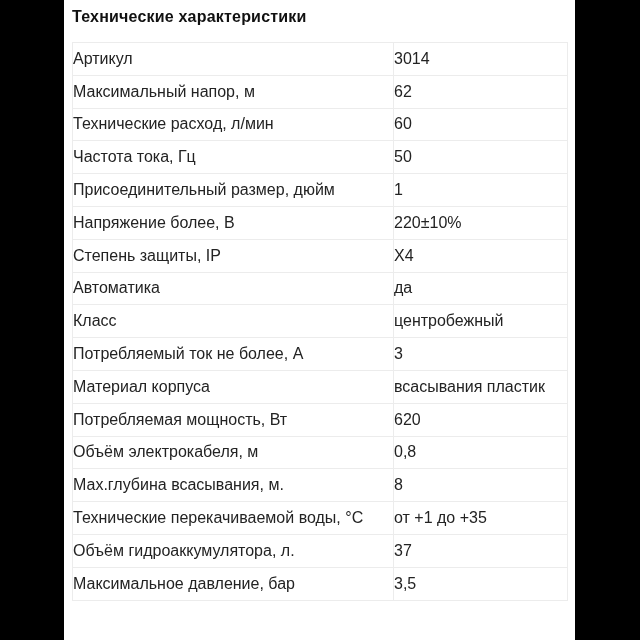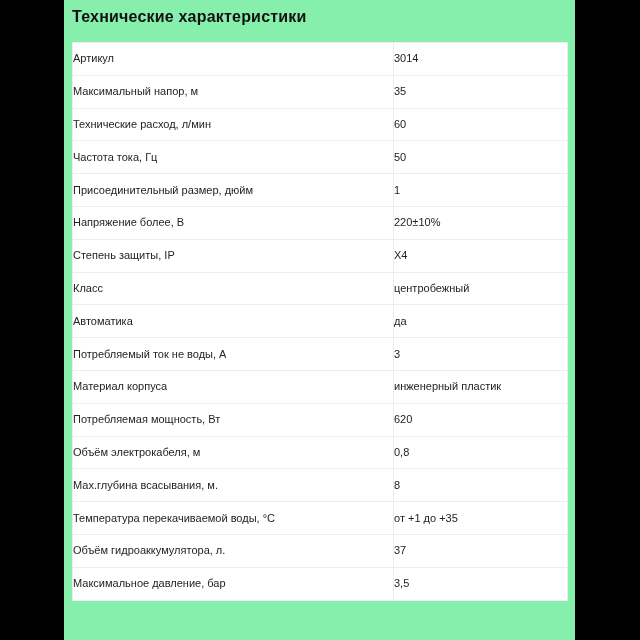--- a/index.html
+++ b/index.html
@@ -21,21 +21,21 @@
     background: #000000;
   }
   .letterbox.left  { left: 0; width: 64px; }
   .letterbox.right { right: 0; width: 65px; }
   .content {
     position: absolute;
     left: 64px;
     top: 0;
     width: 511px;
     height: 640px;
-    background: #86efac;
+    background: #ffffff;
     box-sizing: border-box;
   }
   .page-title {
     margin: 0;
     padding: 7px 0 0 8px;
     font-size: 16px;
     line-height: 20px;
     font-weight: bold;
     color: #111111;
     letter-spacing: 0.2px;
@@ -45,21 +45,21 @@
     margin: 15px 0 0 8px;
     width: 496px;
     table-layout: fixed;
     background: #ffffff;
   }
   table.spec-table td {
     border: 1px solid #ececec;
     height: 31.8px;
     padding: 0;
     vertical-align: middle;
-    font-size: 11px;
+    font-size: 16px;
     color: #232323;
     line-height: 1;
     white-space: nowrap;
     overflow: hidden;
   }
   td.spec-label {
     width: 320px;
     padding-left: 13px;
   }
   td.spec-value {
@@ -76,21 +76,21 @@
   <h2 class="page-title">Технические характеристики</h2>
 
   <table class="spec-table">
     <tbody>
       <tr>
         <td class="spec-label">Артикул</td>
         <td class="spec-value">3014</td>
       </tr>
       <tr>
         <td class="spec-label">Максимальный напор, м</td>
-        <td class="spec-value">35</td>
+        <td class="spec-value">62</td>
       </tr>
       <tr>
         <td class="spec-label">Технические расход, л/мин</td>
         <td class="spec-value">60</td>
       </tr>
       <tr>
         <td class="spec-label">Частота тока, Гц</td>
         <td class="spec-value">50</td>
       </tr>
       <tr>
@@ -99,49 +99,49 @@
       </tr>
       <tr>
         <td class="spec-label">Напряжение более, В</td>
         <td class="spec-value">220±10%</td>
       </tr>
       <tr>
         <td class="spec-label">Степень защиты, IP</td>
         <td class="spec-value">X4</td>
       </tr>
       <tr>
+        <td class="spec-label">Автоматика</td>
+        <td class="spec-value">да</td>
+      </tr>
+      <tr>
         <td class="spec-label">Класс</td>
         <td class="spec-value">центробежный</td>
       </tr>
       <tr>
-        <td class="spec-label">Автоматика</td>
-        <td class="spec-value">да</td>
-      </tr>
-      <tr>
-        <td class="spec-label">Потребляемый ток не воды, А</td>
+        <td class="spec-label">Потребляемый ток не более, А</td>
         <td class="spec-value">3</td>
       </tr>
       <tr>
         <td class="spec-label">Материал корпуса</td>
-        <td class="spec-value">инженерный пластик</td>
+        <td class="spec-value">всасывания пластик</td>
       </tr>
       <tr>
         <td class="spec-label">Потребляемая мощность, Вт</td>
         <td class="spec-value">620</td>
       </tr>
       <tr>
         <td class="spec-label">Объём электрокабеля, м</td>
         <td class="spec-value">0,8</td>
       </tr>
       <tr>
         <td class="spec-label">Мах.глубина всасывания, м.</td>
         <td class="spec-value">8</td>
       </tr>
       <tr>
-        <td class="spec-label">Температура перекачиваемой воды, °С</td>
+        <td class="spec-label">Технические перекачиваемой воды, °С</td>
         <td class="spec-value">от +1 до +35</td>
       </tr>
       <tr>
         <td class="spec-label">Объём гидроаккумулятора, л.</td>
         <td class="spec-value">37</td>
       </tr>
       <tr>
         <td class="spec-label">Максимальное давление, бар</td>
         <td class="spec-value">3,5</td>
       </tr>

